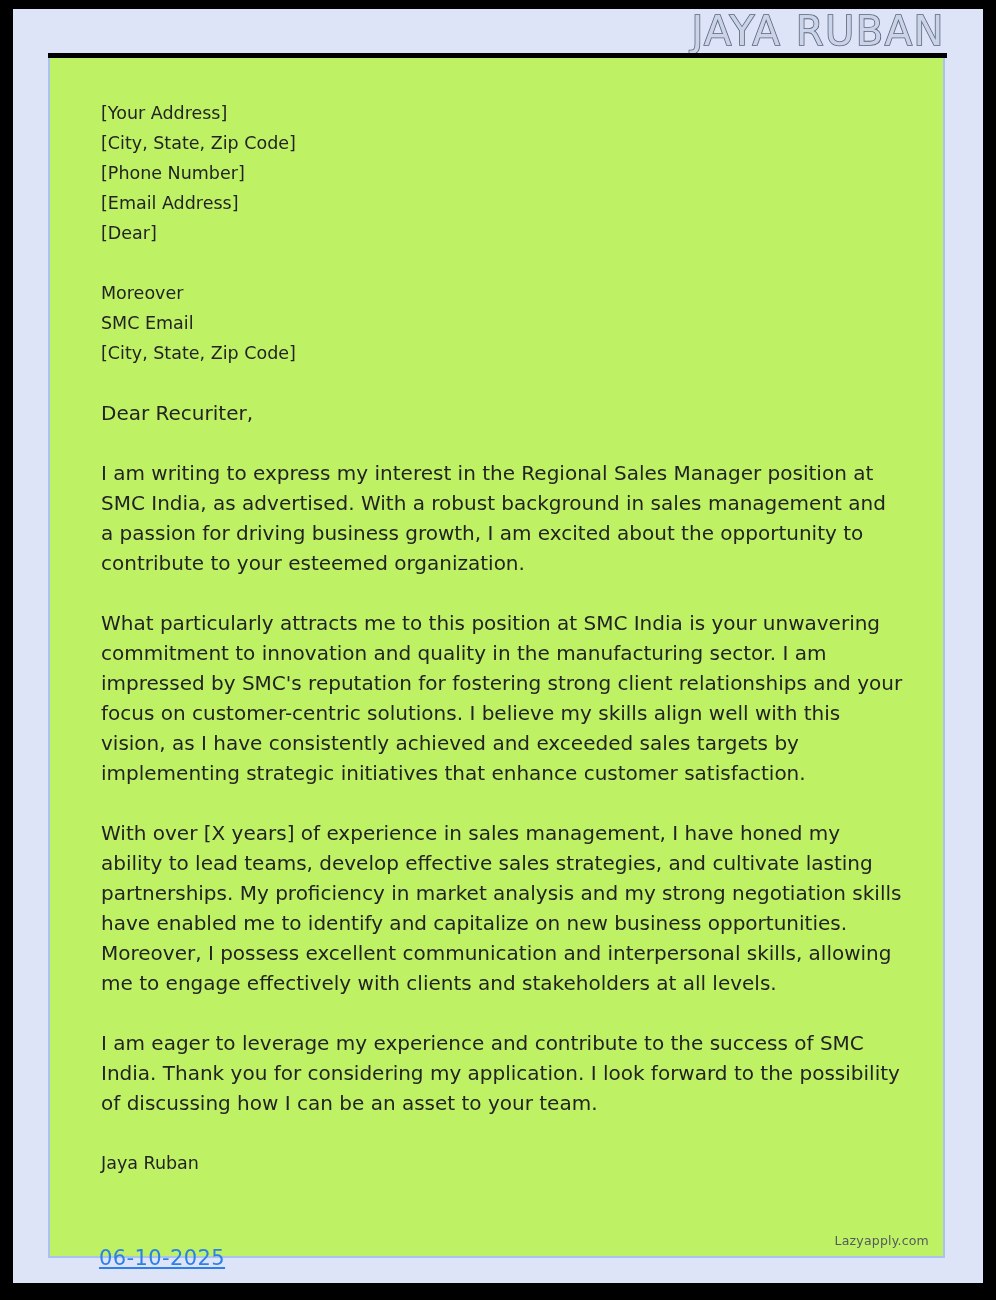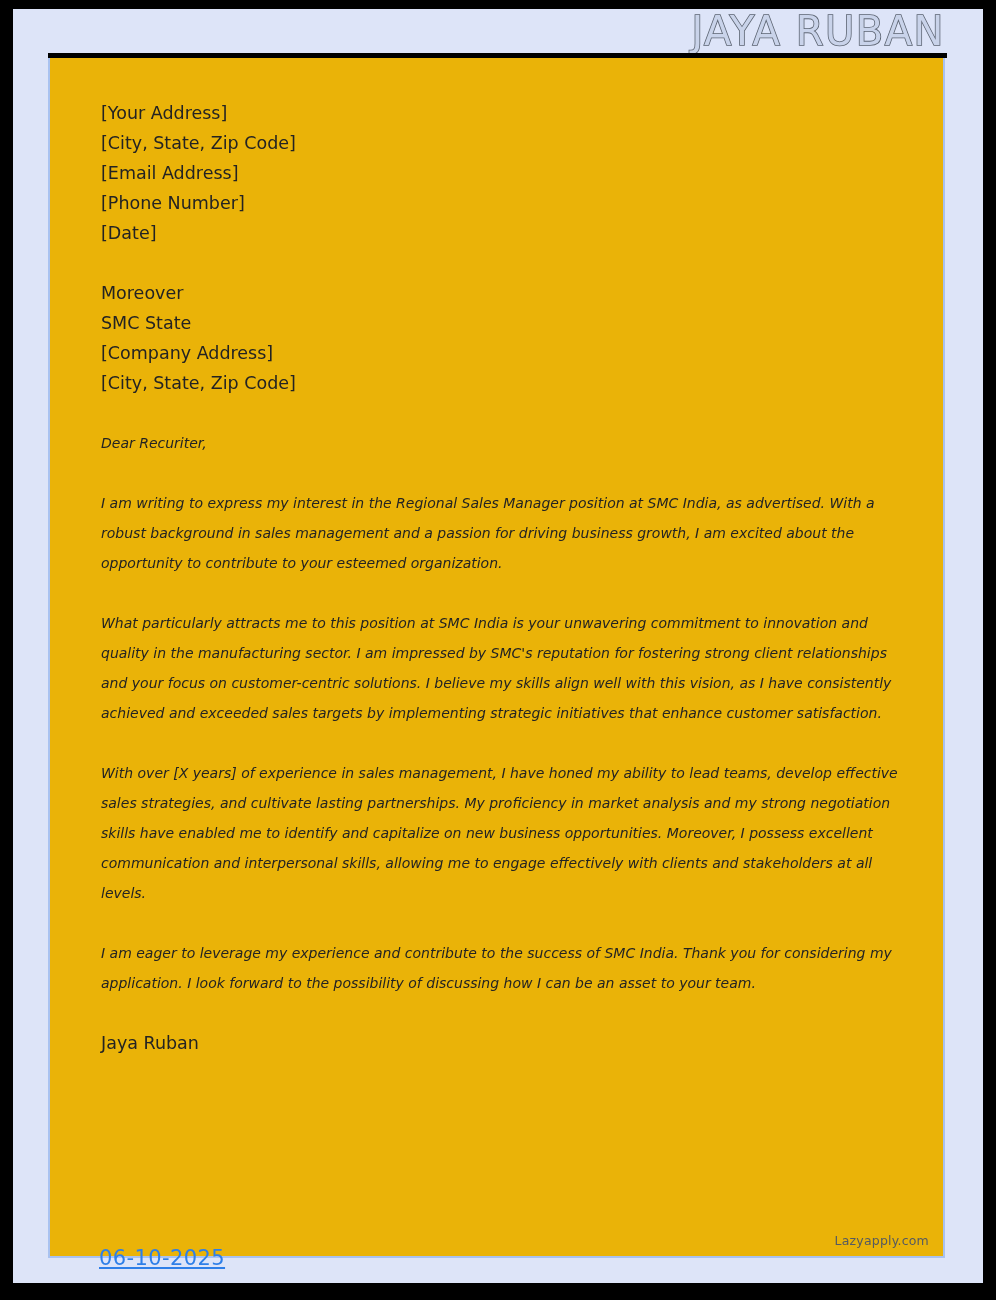--- a/index.html
+++ b/index.html
@@ -70,21 +70,21 @@
     background: #000000;
   }
 
   
   .page {
     position: absolute;
     left: 48px;
     top: 58px;
     width: 897px;
     height: 1200px;
-    background: #eab308;
+    background: #bef264;
     border-left: 2px solid #a9c2f0;
     border-right: 2px solid #a9c2f0;
     border-bottom: 2px solid #a9c2f0;
     box-sizing: border-box;
   }
 
   .letter-body {
     position: absolute;
     left: 51px;
     top: 40px;
@@ -99,25 +99,24 @@
     display: block;
     white-space: pre;
   }
 
   .block-gap {
     height: 30px;
   }
 
   .para {
     margin: 0;
-    font-size: 14px;
+    font-size: 20px;
     line-height: 30px;
     color: #232323;
     text-align: left;
-    font-style: italic;
   }
 
   .sig-line {
     display: block;
   }
 
   
   .watermark {
     position: absolute;
     right: 14px;
@@ -154,31 +153,30 @@
 
   <div class="header-rule"></div>
 
   <div class="page">
 
     <div class="letter-body">
 
       <div>
         <span class="addr-line">[Your Address]</span>
         <span class="addr-line">[City, State, Zip Code]</span>
+        <span class="addr-line">[Phone Number]</span>
         <span class="addr-line">[Email Address]</span>
-        <span class="addr-line">[Phone Number]</span>
-        <span class="addr-line">[Date]</span>
+        <span class="addr-line">[Dear]</span>
       </div>
 
       <div class="block-gap"></div>
 
       <div>
         <span class="addr-line">Moreover</span>
-        <span class="addr-line">SMC State</span>
-        <span class="addr-line">[Company Address]</span>
+        <span class="addr-line">SMC Email</span>
         <span class="addr-line">[City, State, Zip Code]</span>
       </div>
 
       <div class="block-gap"></div>
 
       <p class="para">Dear Recuriter,</p>
 
       <div class="block-gap"></div>
 
       <p class="para">I am writing to express my interest in the Regional Sales Manager position at SMC India, as advertised. With a robust background in sales management and a passion for driving business growth, I am excited about the opportunity to contribute to your esteemed organization.</p>

